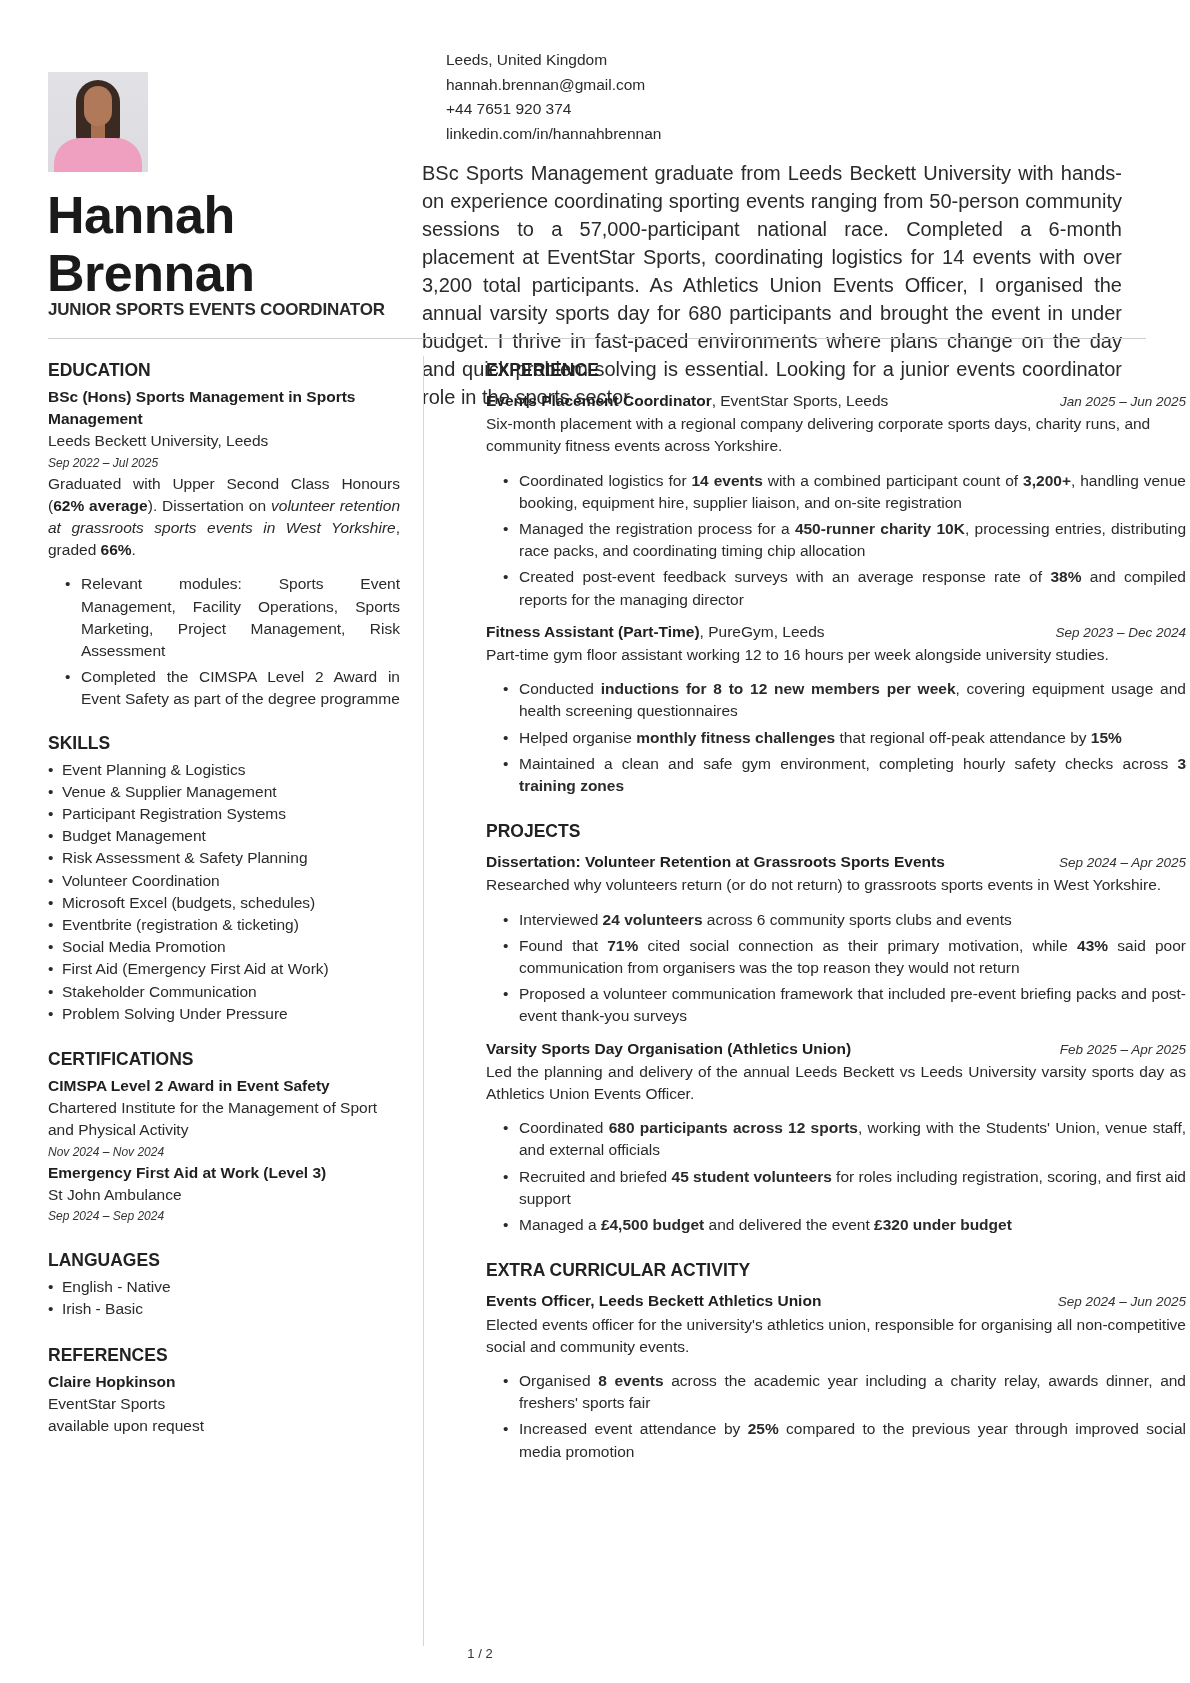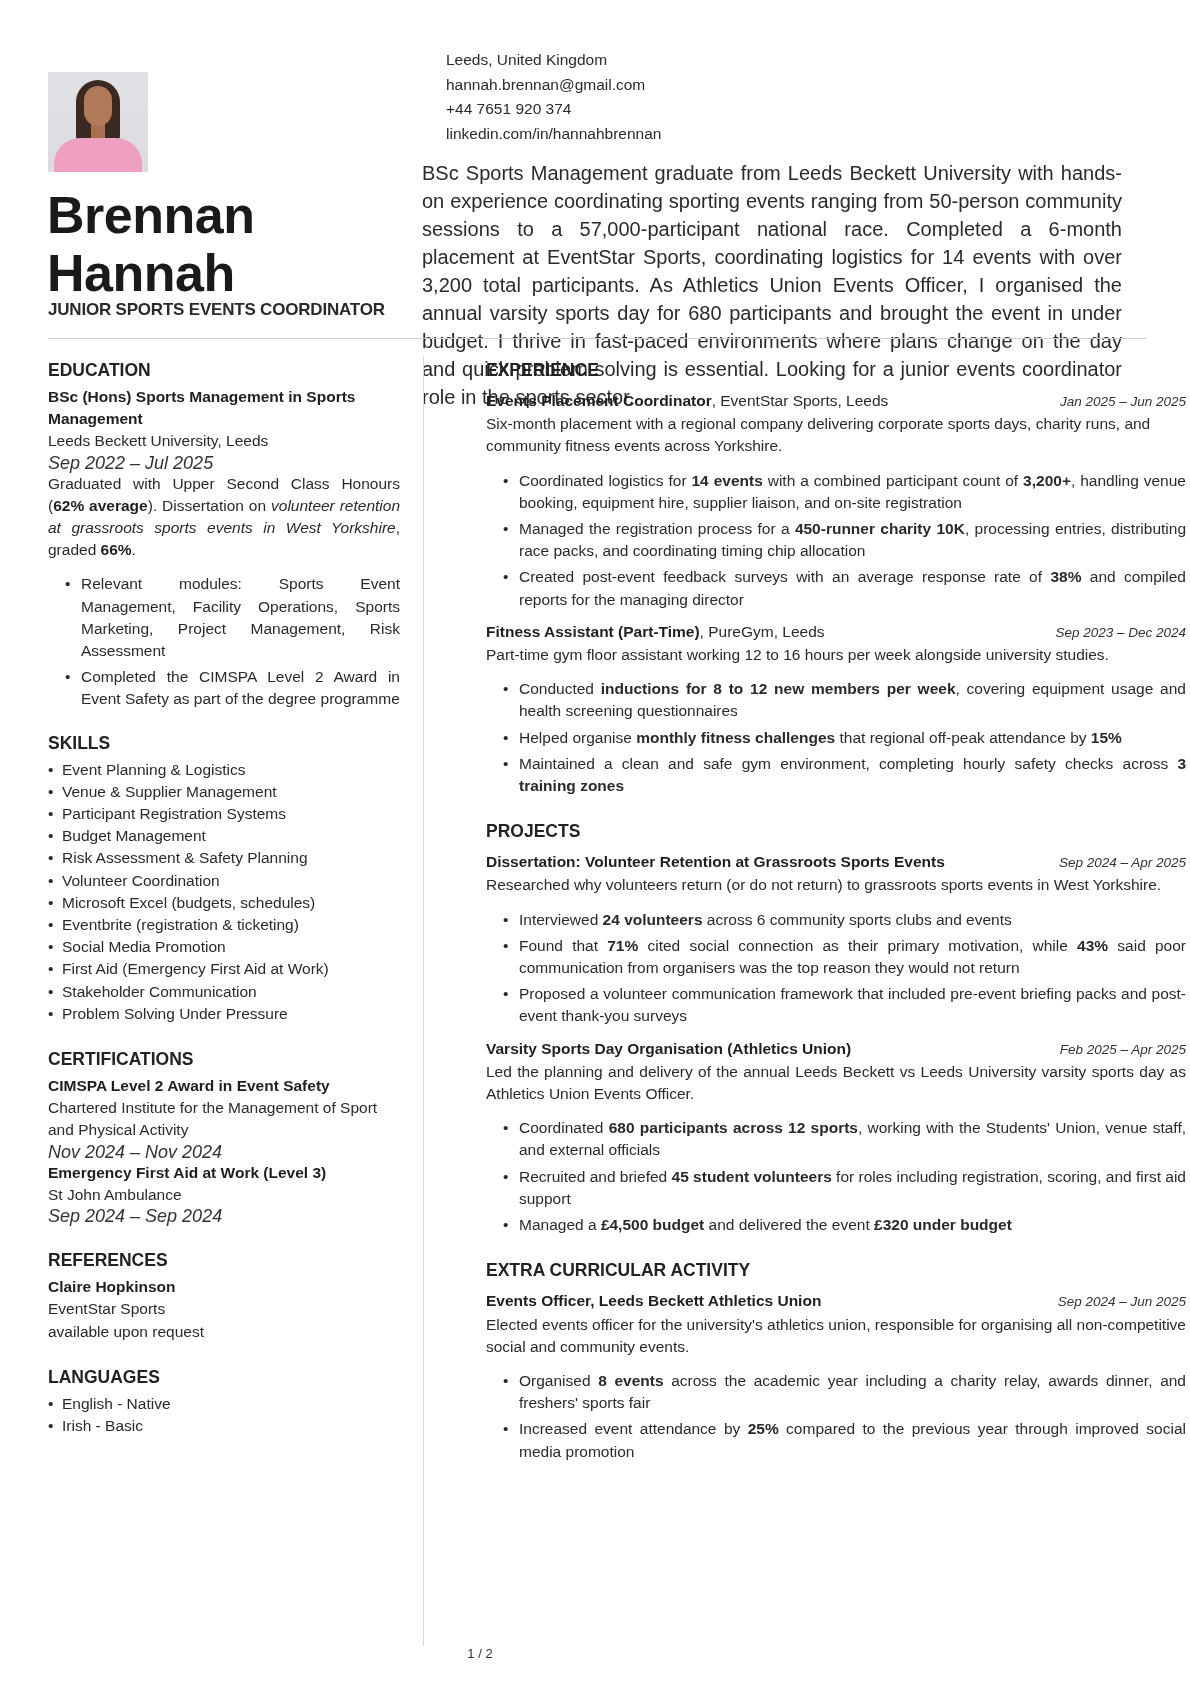--- a/index.html
+++ b/index.html
@@ -40,21 +40,21 @@
   .hr { position: absolute; left: 48px; top: 338px; width: 1098px; height: 1px; background: #cfcfcf; }
   .vr { position: absolute; left: 423px; top: 356px; width: 1px; height: 1290px; background: #d6d6d6; }
 
   
   .left { position: absolute; left: 48px; top: 358px; width: 352px; font-size: 15.5px; line-height: 22.2px; color: #2a2a2a; }
   .right { position: absolute; left: 446px; top: 358px; width: 700px; font-size: 15.5px; line-height: 22.2px; color: #2a2a2a; margin-left: 40px; }
 
   .sec-h { font-size: 17.5px; font-weight: bold; color: #222; line-height: 24px; margin-bottom: 4px; }
   .bold { font-weight: bold; color: #1f1f1f; }
   .ital { font-style: italic; }
-  .date-s { font-style: italic; font-size: 18px; color: #333; line-height: 20px; }
+  .date-s { font-style: italic; font-size: 12px; color: #333; line-height: 20px; }
   .just { text-align: justify; }
 
   .bl { list-style: none; }
   .bl li { position: relative; padding-left: 14px; }
   .bl li::before { content: "•"; position: absolute; left: 0; top: 0; }
 
   .ind { list-style: none; margin: 12px 0 0 0; }
   .ind li { position: relative; padding-left: 33px; text-align: justify; margin-bottom: 4px; }
   .ind li::before { content: "•"; position: absolute; left: 17px; top: 0; }
 
@@ -71,22 +71,22 @@
 <div class="page">
 
   <div class="photo">
     <div class="hair"></div>
     <div class="neck"></div>
     <div class="face"></div>
     <div class="shirt"></div>
   </div>
 
   <div class="name">
+    <div>Hannah</div>
     <div>Brennan</div>
-    <div>Hannah</div>
   </div>
   <div class="title">JUNIOR SPORTS EVENTS COORDINATOR</div>
 
   <div class="contact">
     <div>Leeds, United Kingdom</div>
     <div>hannah.brennan@gmail.com</div>
     <div>+44 7651 920 374</div>
     <div>linkedin.com/in/hannahbrennan</div>
   </div>
 
@@ -137,33 +137,33 @@
         <div class="date-s">Nov 2024 – Nov 2024</div>
       </div>
       <div>
         <div class="bold">Emergency First Aid at Work (Level 3)</div>
         <div>St John Ambulance</div>
         <div class="date-s">Sep 2024 – Sep 2024</div>
       </div>
     </div>
 
     <div class="sec">
-      <div class="sec-h">REFERENCES</div>
-      <div class="bold">Claire Hopkinson</div>
-      <div>EventStar Sports</div>
-      <div>available upon request</div>
-    </div>
-
-    <div class="sec">
       <div class="sec-h">LANGUAGES</div>
       <ul class="bl">
         <li>English - Native</li>
         <li>Irish - Basic</li>
       </ul>
     </div>
+
+    <div class="sec">
+      <div class="sec-h">REFERENCES</div>
+      <div class="bold">Claire Hopkinson</div>
+      <div>EventStar Sports</div>
+      <div>available upon request</div>
+    </div>
   </div>
 
   <div class="right">
 
     <div class="sec">
       <div class="sec-h" style="margin-bottom:8px;">EXPERIENCE</div>
 
       <div class="entry">
         <div class="entry-head">
           <div><span class="bold">Events Placement Coordinator</span><span>, EventStar Sports, Leeds</span></div>

